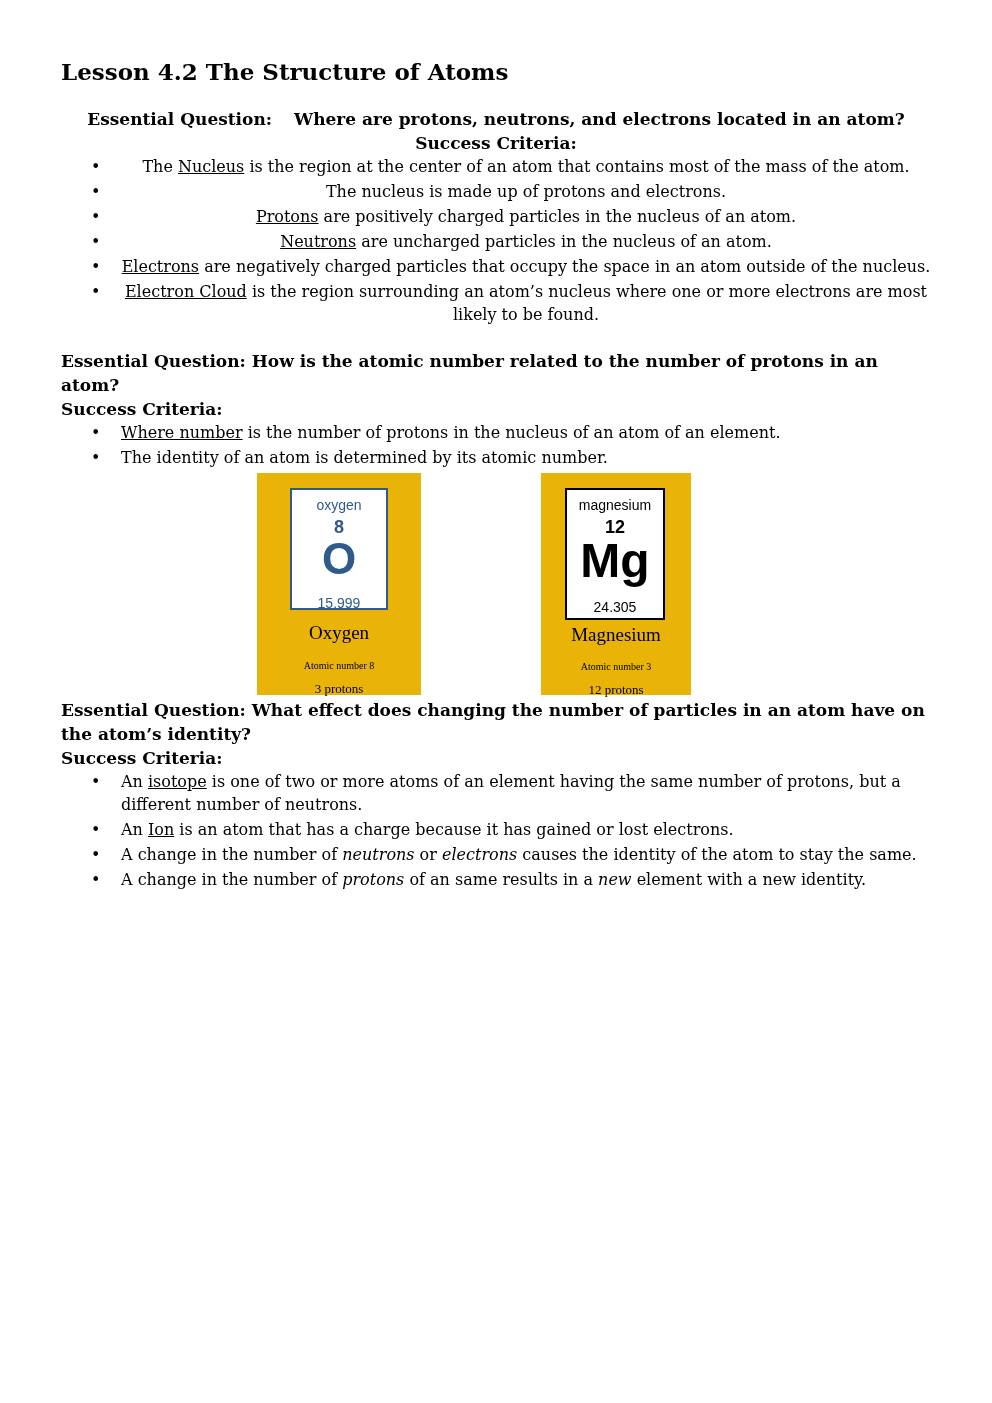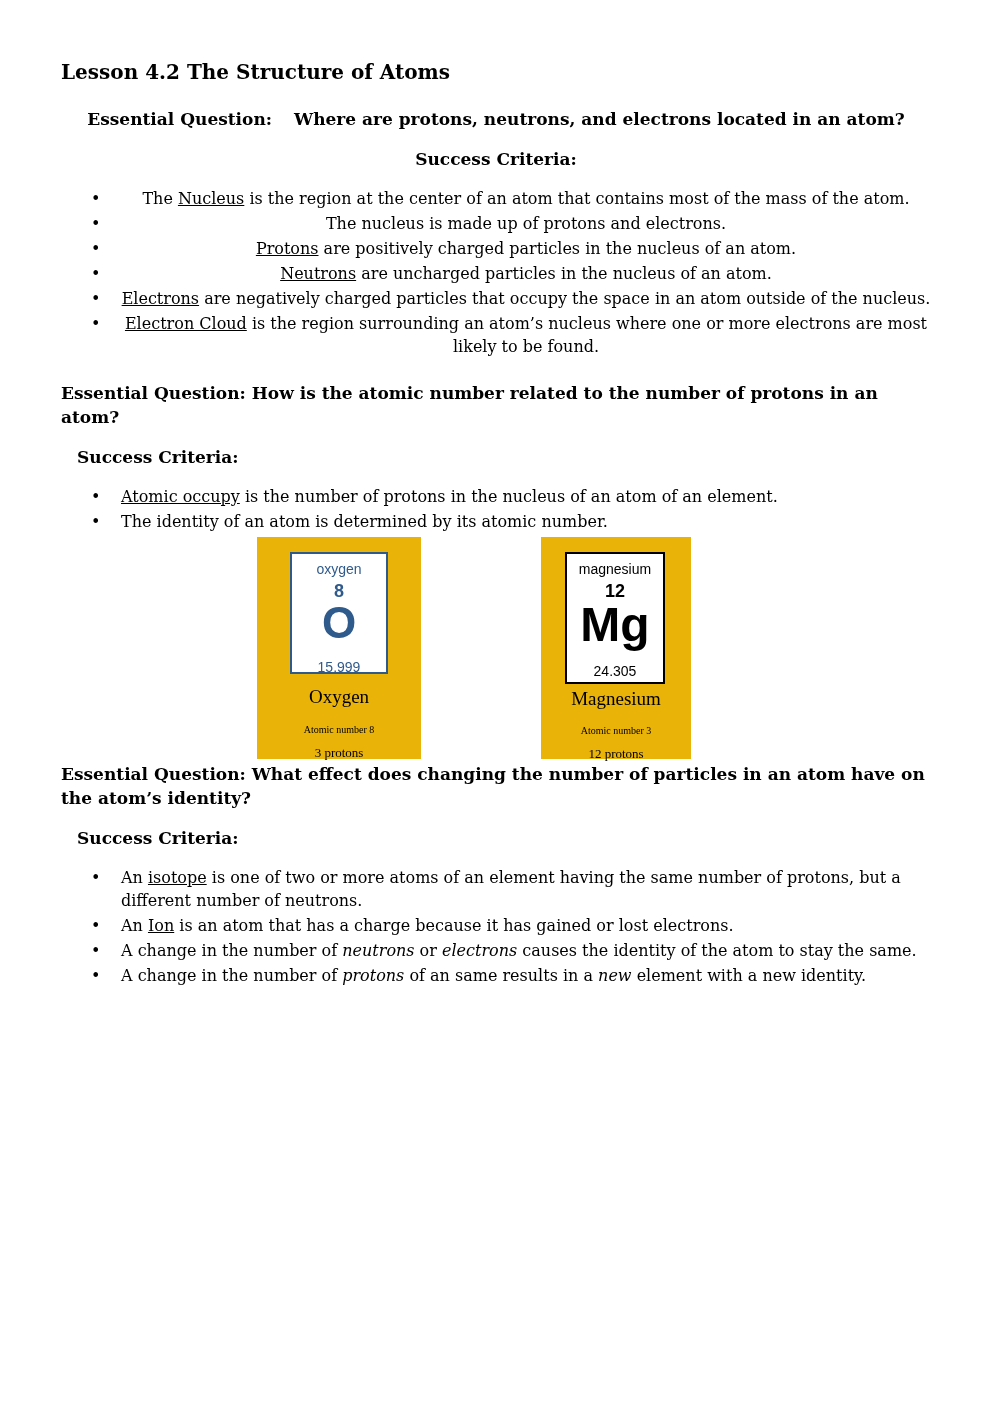--- a/index.html
+++ b/index.html
@@ -1,21 +1,21 @@
 <!DOCTYPE html>
 <html><head>
 <meta charset="utf-8">
 <style>
   html, body { margin:0; padding:0; background:#ffffff; }
   body { width:992px; height:1403px; position:relative; font-family:"DejaVu Serif","Liberation Serif",serif; color:#000; }
   .page { position:absolute; left:61px; top:60px; width:870px; font-size:16px; line-height:24px; }
-  .title { font-weight:bold; font-size:20px; margin:0 0 23px 0; }
+  .title { font-weight:bold; font-size:23px; margin:0 0 23px 0; }
   .eq { font-weight:bold; font-size:17px; line-height:24px; margin:0; }
   .eq .gap { display:inline-block; width:22px; }
-  .sc { font-weight:bold; font-size:17px; line-height:24px; margin:16px; }
+  .sc { font-weight:bold; font-size:17px; line-height:24px; margin:0; }
   ul { margin:0; padding:0; list-style:none; }
   li { position:relative; padding-left:60px; line-height:23px; margin:0 0 2px 0; font-size:16px; }
   li .bullet { position:absolute; left:30px; top:0; }
   u { text-decoration:underline; }
   .section { margin-bottom:23px;text-align:center; }
   .figure { position:relative; height:225px; margin:4px 0 0 0; }
   .card { position:absolute; top:0; background:#eab308; text-align:center; font-family:"Liberation Serif",serif; }
   .card.o { left:196px; width:164px; height:222px; }
   .card.mg { left:480px; width:150px; height:222px; }
   .tile { position:absolute; border:2px solid; font-family:"Liberation Sans",sans-serif; text-align:center; background:#fff; }
@@ -46,21 +46,21 @@
       <li><span class="bullet">•</span><u>Neutrons</u><span> are uncharged particles in the nucleus of an atom.</span></li>
       <li><span class="bullet">•</span><u>Electrons</u><span> are negatively charged particles that occupy the space in an atom outside of the nucleus.</span></li>
       <li><span class="bullet">•</span><u>Electron Cloud</u><span> is the region surrounding an atom’s nucleus where one or more electrons are most likely to be found.</span></li>
     </ul>
   </div>
 
   <div>
     <p class="eq"><span>Essential Question:</span> <span>How is the atomic number related to the number of protons in an atom?</span></p>
     <p class="sc">Success Criteria:</p>
     <ul>
-      <li><span class="bullet">•</span><u>Atomic occupy</u><span> is the number of protons in the nucleus of an atom of an element.</span></li>
+      <li><span class="bullet">•</span><u>Where number</u><span> is the number of protons in the nucleus of an atom of an element.</span></li>
       <li><span class="bullet">•</span><span>The identity of an atom is determined by its atomic number.</span></li>
     </ul>
 
     <div class="figure">
       <div class="card o">
         <div class="tile o">
           <div class="t-name">oxygen</div>
           <div class="t-num">8</div>
           <div class="t-sym o">O</div>
           <div class="t-mass">15.999</div>

